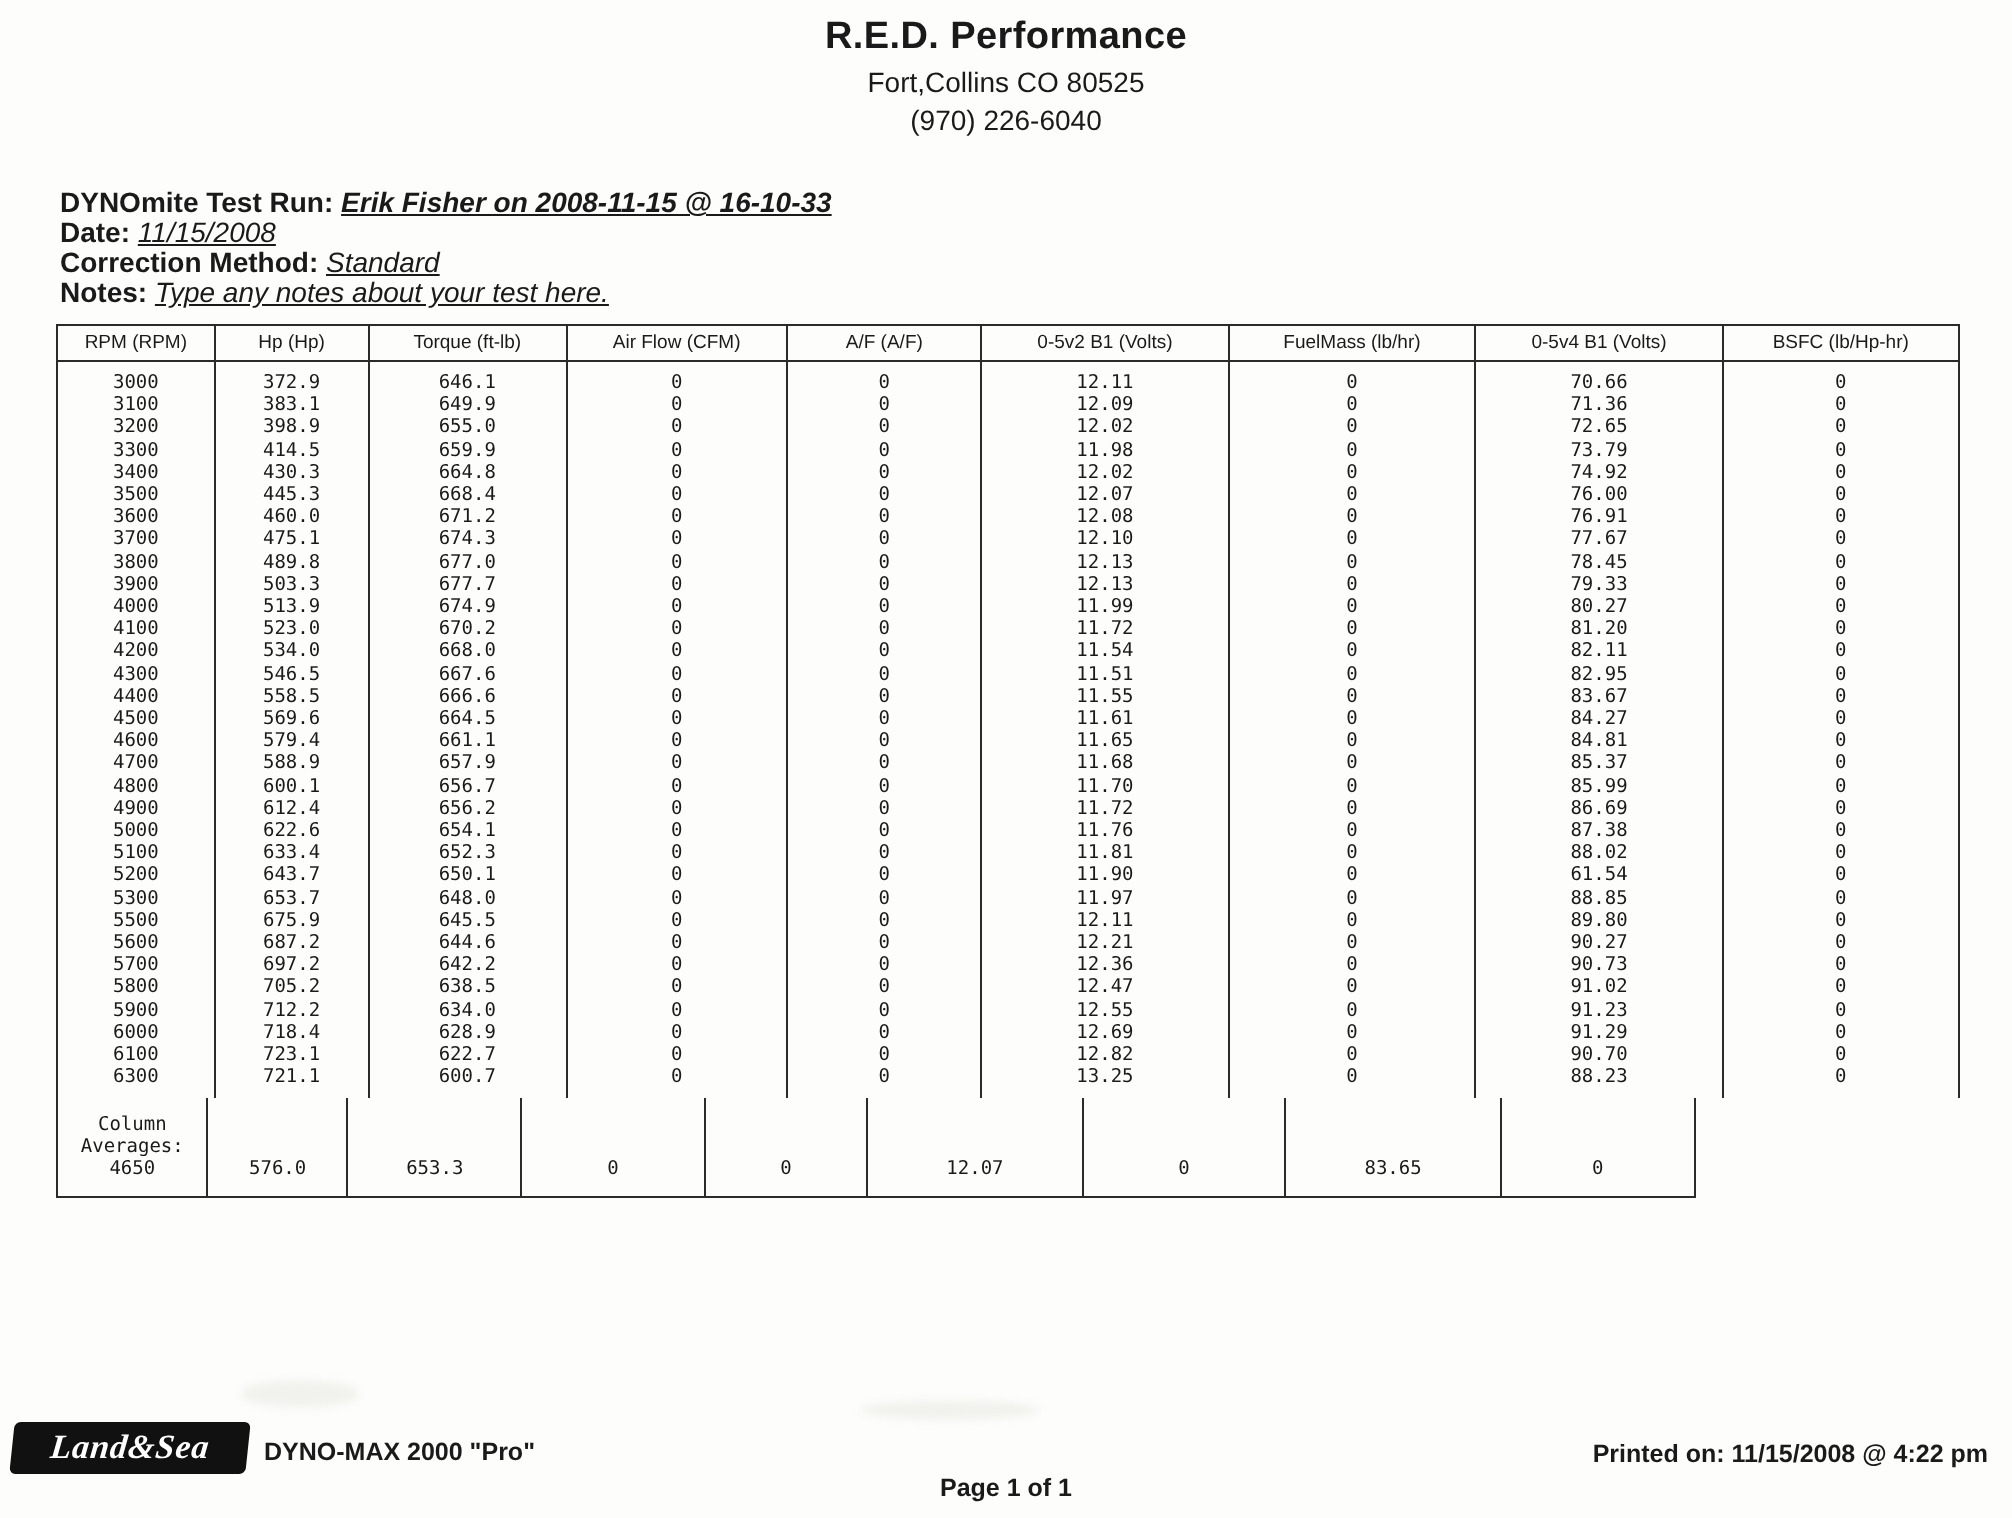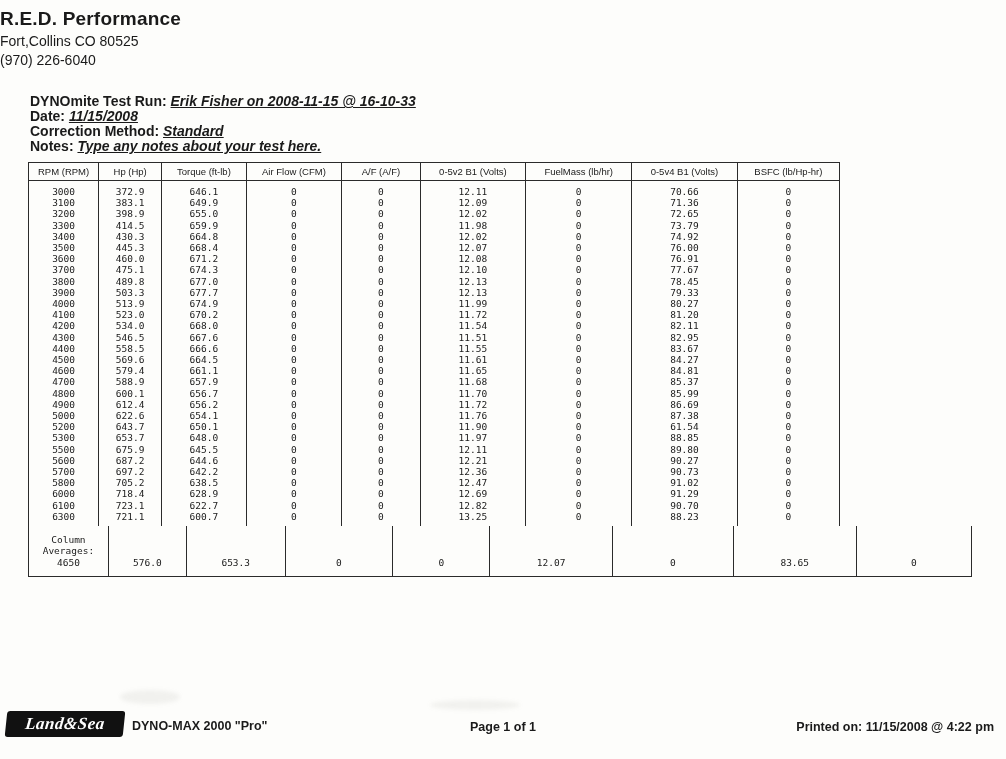--- a/index.html
+++ b/index.html
@@ -16,21 +16,21 @@
     overflow: hidden;
   }
   .page {
     position: absolute;
     inset: 0;
     background: #fdfdfb;
   }
 
   
   .hdr {
-    text-align: left;
+    text-align: center;
     padding-top: 8px;
   }
   .hdr-title {
     font-weight: bold;
     font-size: 19px;
     letter-spacing: .2px;
   }
   .hdr-line {
     font-size: 14px;
     margin-top: 3px;
@@ -42,29 +42,29 @@
     font-size: 14px;
     line-height: 15px;
   }
   .meta-row { white-space: nowrap; }
   .meta-label { font-weight: bold; }
   .meta-value {
     font-style: italic;
     text-decoration: underline;
     font-weight: bold;
   }
-  .meta-value.thin { font-weight: bold; margin-top: 32px; }
+  .meta-value.thin { font-weight: normal; margin-top: 32px; }
 
   
   .tbl-wrap {
     margin: 8px 20px 0 28px;
   }
   table.dyno {
     border-collapse: collapse;
-    width: 812px;
+    width: 952px;
     font-family: "DejaVu Sans Mono", monospace;
   }
   table.dyno th {
     border: 1px solid #2b2b2b;
     font-family: "Liberation Sans", sans-serif;
     font-size: 9.5px;
     font-weight: normal;
     padding: 3px 0 3px 0;
     text-align: center;
     white-space: nowrap;
@@ -93,21 +93,21 @@
   .colw8 { width: 124px; }
 
   
   .avg-label-cell {
     text-align: center;
     font-size: 9.5px;
     line-height: 11.2px;
   }
   table.avg {
     border-collapse: collapse;
-    width: 944px;
+    width: 820px;
     font-family: "DejaVu Sans Mono", monospace;
     margin-top: 0;
   }
   table.avg td {
     font-size: 9.5px;
     text-align: center;
     border-left: 1px solid #2b2b2b;
     border-right: 1px solid #2b2b2b;
     line-height: 11.2px;
     padding: 0;
@@ -146,21 +146,21 @@
   .footer-prod {
     position: absolute;
     left: 132px;
     top: 10px;
     font-size: 12.5px;
     font-weight: bold;
   }
   .footer-page {
     position: absolute;
     left: 0; right: 0;
-    top: 11px;
+    top: 28px;
     text-align: center;
     font-size: 12.5px;
     font-weight: bold;
   }
   .footer-printed {
     position: absolute;
     right: 12px;
     top: 11px;
     font-size: 12.5px;
     font-weight: bold;
@@ -461,20 +461,31 @@
             <td>622.6</td>
             <td>654.1</td>
             <td>0</td>
             <td>0</td>
             <td>11.76</td>
             <td>0</td>
             <td>87.38</td>
             <td>0</td>
           </tr>
           <tr>
+            <td>5100</td>
+            <td>633.4</td>
+            <td>652.3</td>
+            <td>0</td>
+            <td>0</td>
+            <td>11.81</td>
+            <td>0</td>
+            <td>88.02</td>
+            <td>0</td>
+          </tr>
+          <tr>
             <td>5200</td>
             <td>643.7</td>
             <td>650.1</td>
             <td>0</td>
             <td>0</td>
             <td>11.90</td>
             <td>0</td>
             <td>61.54</td>
             <td>0</td>
           </tr>
@@ -524,20 +535,31 @@
           </tr>
           <tr>
             <td>5800</td>
             <td>705.2</td>
             <td>638.5</td>
             <td>0</td>
             <td>0</td>
             <td>12.47</td>
             <td>0</td>
             <td>91.02</td>
+            <td>0</td>
+          </tr>
+          <tr>
+            <td>5900</td>
+            <td>712.2</td>
+            <td>634.0</td>
+            <td>0</td>
+            <td>0</td>
+            <td>12.55</td>
+            <td>0</td>
+            <td>91.23</td>
             <td>0</td>
           </tr>
           <tr>
             <td>6000</td>
             <td>718.4</td>
             <td>628.9</td>
             <td>0</td>
             <td>0</td>
             <td>12.69</td>
             <td>0</td>

